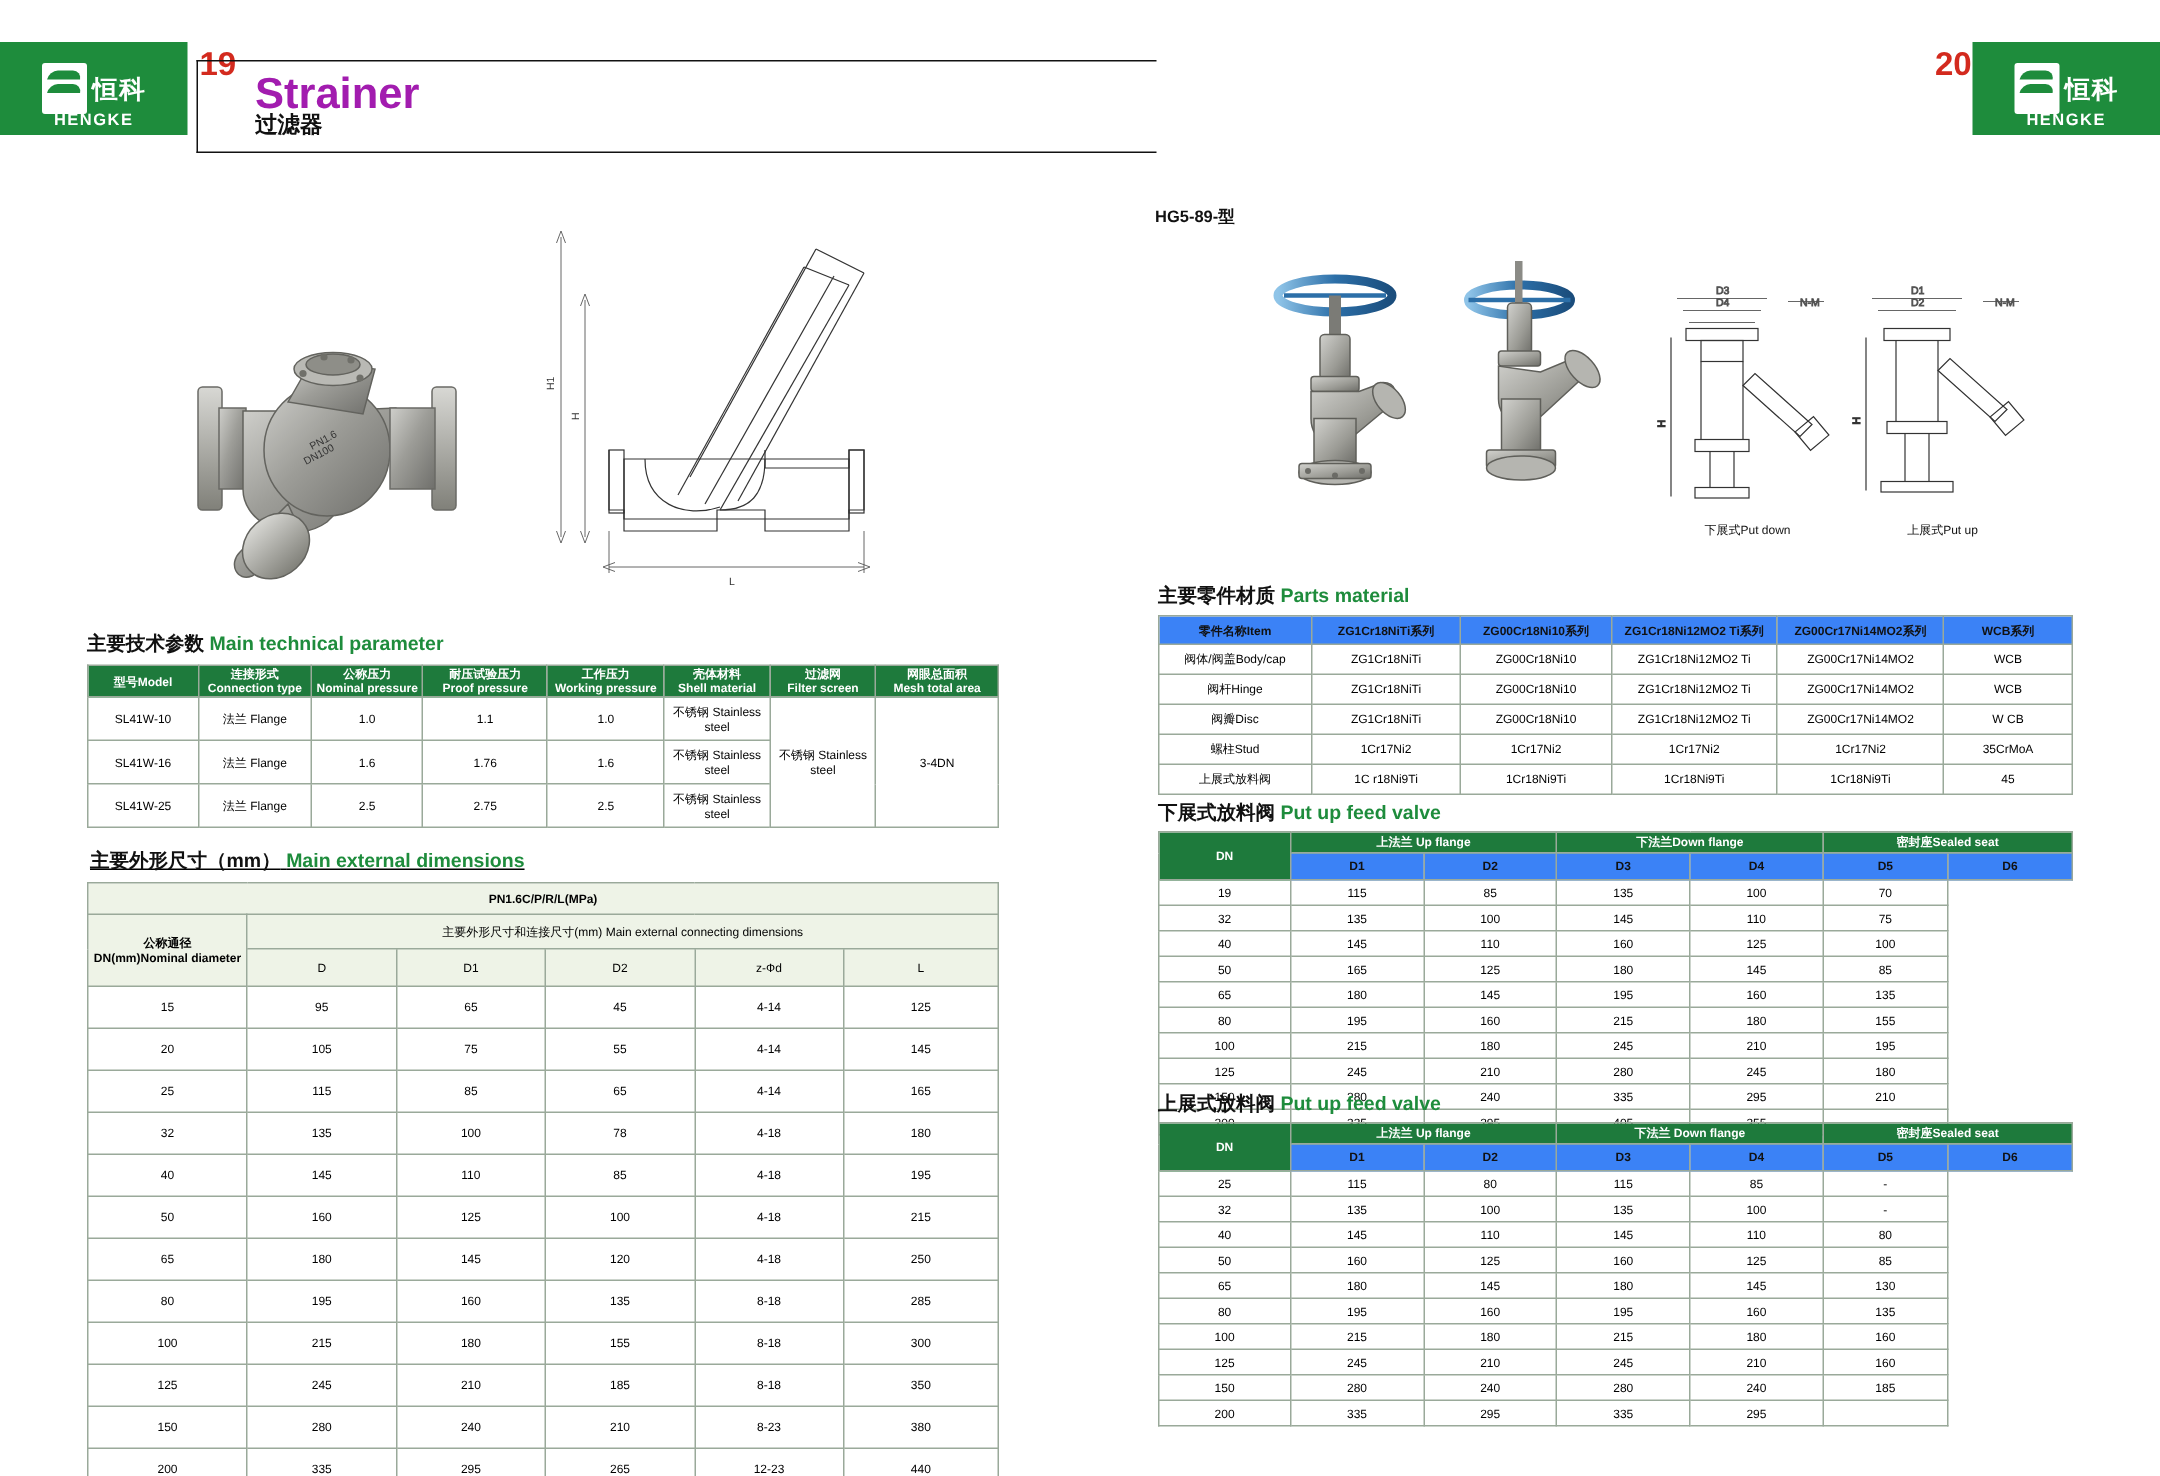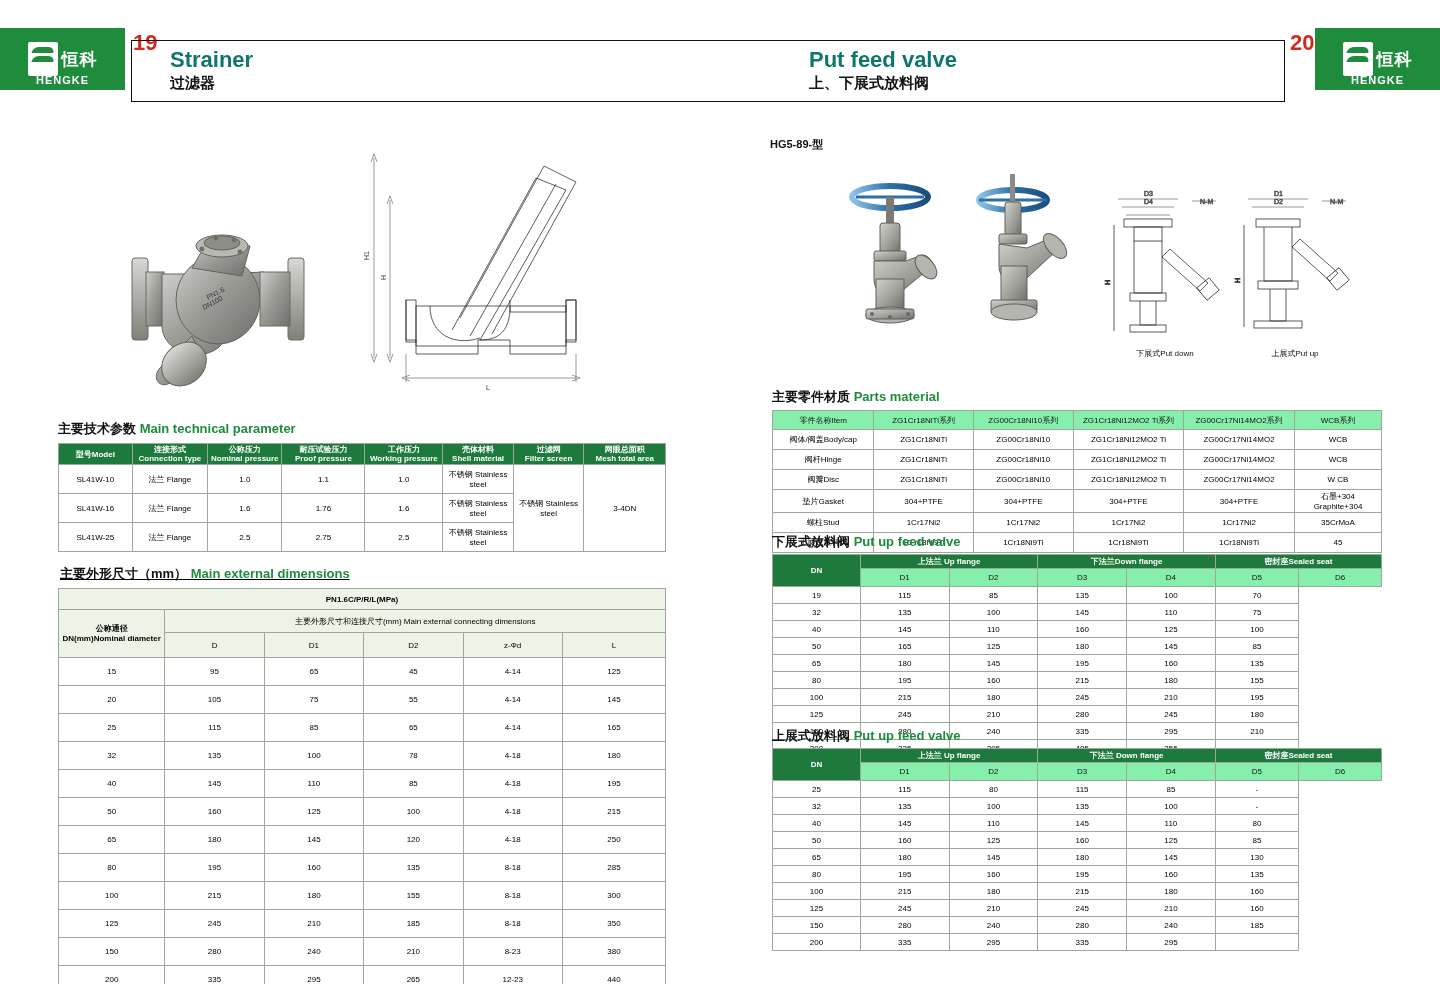--- a/index.html
+++ b/index.html
@@ -21,33 +21,33 @@
   .logo-mark:after{content:"";position:absolute;left:4px;top:14px;width:22px;height:6px;background:#1e8c3c;border-radius:6px 6px 0 0;transform:skewX(-12deg);}
   .logo-cn{color:#fff;font-size:17px;font-weight:bold;letter-spacing:1px;}
   .logo-en{position:absolute;left:0;right:0;bottom:4px;text-align:center;color:#fff;font-size:11px;letter-spacing:1px;font-weight:bold;}
   .pagenum{position:absolute;top:30px;font-size:22px;font-weight:bold;color:#d32a1e;}
   .pagenum.l{left:133px;}
   .pagenum.r{left:1290px;}
 
   .title-bar{position:absolute;top:40px;height:62px;border:1px solid #111;box-sizing:border-box;}
   .title-bar.l{left:131px;width:640px;border-right:none;}
   .title-bar.r{left:771px;width:514px;border-left:none;}
-  .title-en{position:absolute;left:38px;top:6px;font-size:22px;font-weight:bold;color:#0f766e;text-align:center;}
+  .title-en{position:absolute;left:38px;top:6px;font-size:29px;font-weight:bold;color:#a21caf;text-align:center;}
   .title-cn{position:absolute;left:38px;top:33px;font-size:15px;font-weight:bold;color:#111;}
 
   
   .sec-h{position:absolute;font-size:13px;font-weight:bold;}
   .sec-h .cn{color:#111;}
   .sec-h .en{color:#1e8c3c;}
 
   
   table{border-collapse:collapse;position:absolute;font-size:8px;}
   table td,table th{border:1px solid #9aa99a;text-align:center;vertical-align:middle;padding:1px 2px;font-weight:normal;}
   .thead-green td{background:#1e7a3c;color:#fff;font-weight:bold;}
-  .sub-green td{background:#86efac;color:#111;font-weight:normal;}
+  .sub-green td{background:#3b82f6;color:#111;font-weight:bold;}
   .pale td{background:#eef3e7;}
   .cn2{display:block;line-height:1.15;}
 
   
   .drawing{position:absolute;}
   svg{display:block;}
   .thin{fill:none;stroke:#333;stroke-width:0.8;}
   .thin2{fill:none;stroke:#555;stroke-width:0.6;}
   .dim{font-size:7px;fill:#333;font-family:"Liberation Sans",sans-serif;}
 
@@ -69,24 +69,20 @@
       <div class="logo-en">HENGKE</div>
     </div>
 
     <div class="pagenum l">19</div>
 
     <div class="title-bar l">
       <div class="title-en">Strainer</div>
       <div class="title-cn">过滤器</div>
     </div>
 
-    <div class="title-bar r">
-      <div class="title-en">Put feed valve</div>
-      <div class="title-cn">上、下展式放料阀</div>
-    </div>
 
     <div class="pagenum r">20</div>
 
     <div class="logo-box logo-right">
       <div class="logo-inner">
         <div class="logo-mark"></div>
         <div class="logo-cn">恒科</div>
       </div>
       <div class="logo-en">HENGKE</div>
     </div>
@@ -494,28 +490,20 @@
         </tr>
     <tr>
           <td style="height:17px">阀瓣Disc</td>
           <td>ZG1Cr18NiTi</td>
           <td>ZG00Cr18Ni10</td>
           <td>ZG1Cr18Ni12MO2 Ti</td>
           <td>ZG00Cr17Ni14MO2</td>
           <td>W CB</td>
         </tr>
     <tr>
-          <td style="height:17px">垫片Gasket</td>
-          <td>304+PTFE</td>
-          <td>304+PTFE</td>
-          <td>304+PTFE</td>
-          <td>304+PTFE</td>
-          <td>石墨+304 Graphite+304</td>
-        </tr>
-    <tr>
           <td style="height:17px">螺柱Stud</td>
           <td>1Cr17Ni2</td>
           <td>1Cr17Ni2</td>
           <td>1Cr17Ni2</td>
           <td>1Cr17Ni2</td>
           <td>35CrMoA</td>
         </tr>
     <tr>
           <td style="height:17px">上展式放料阀</td>
           <td>1C r18Ni9Ti</td>

